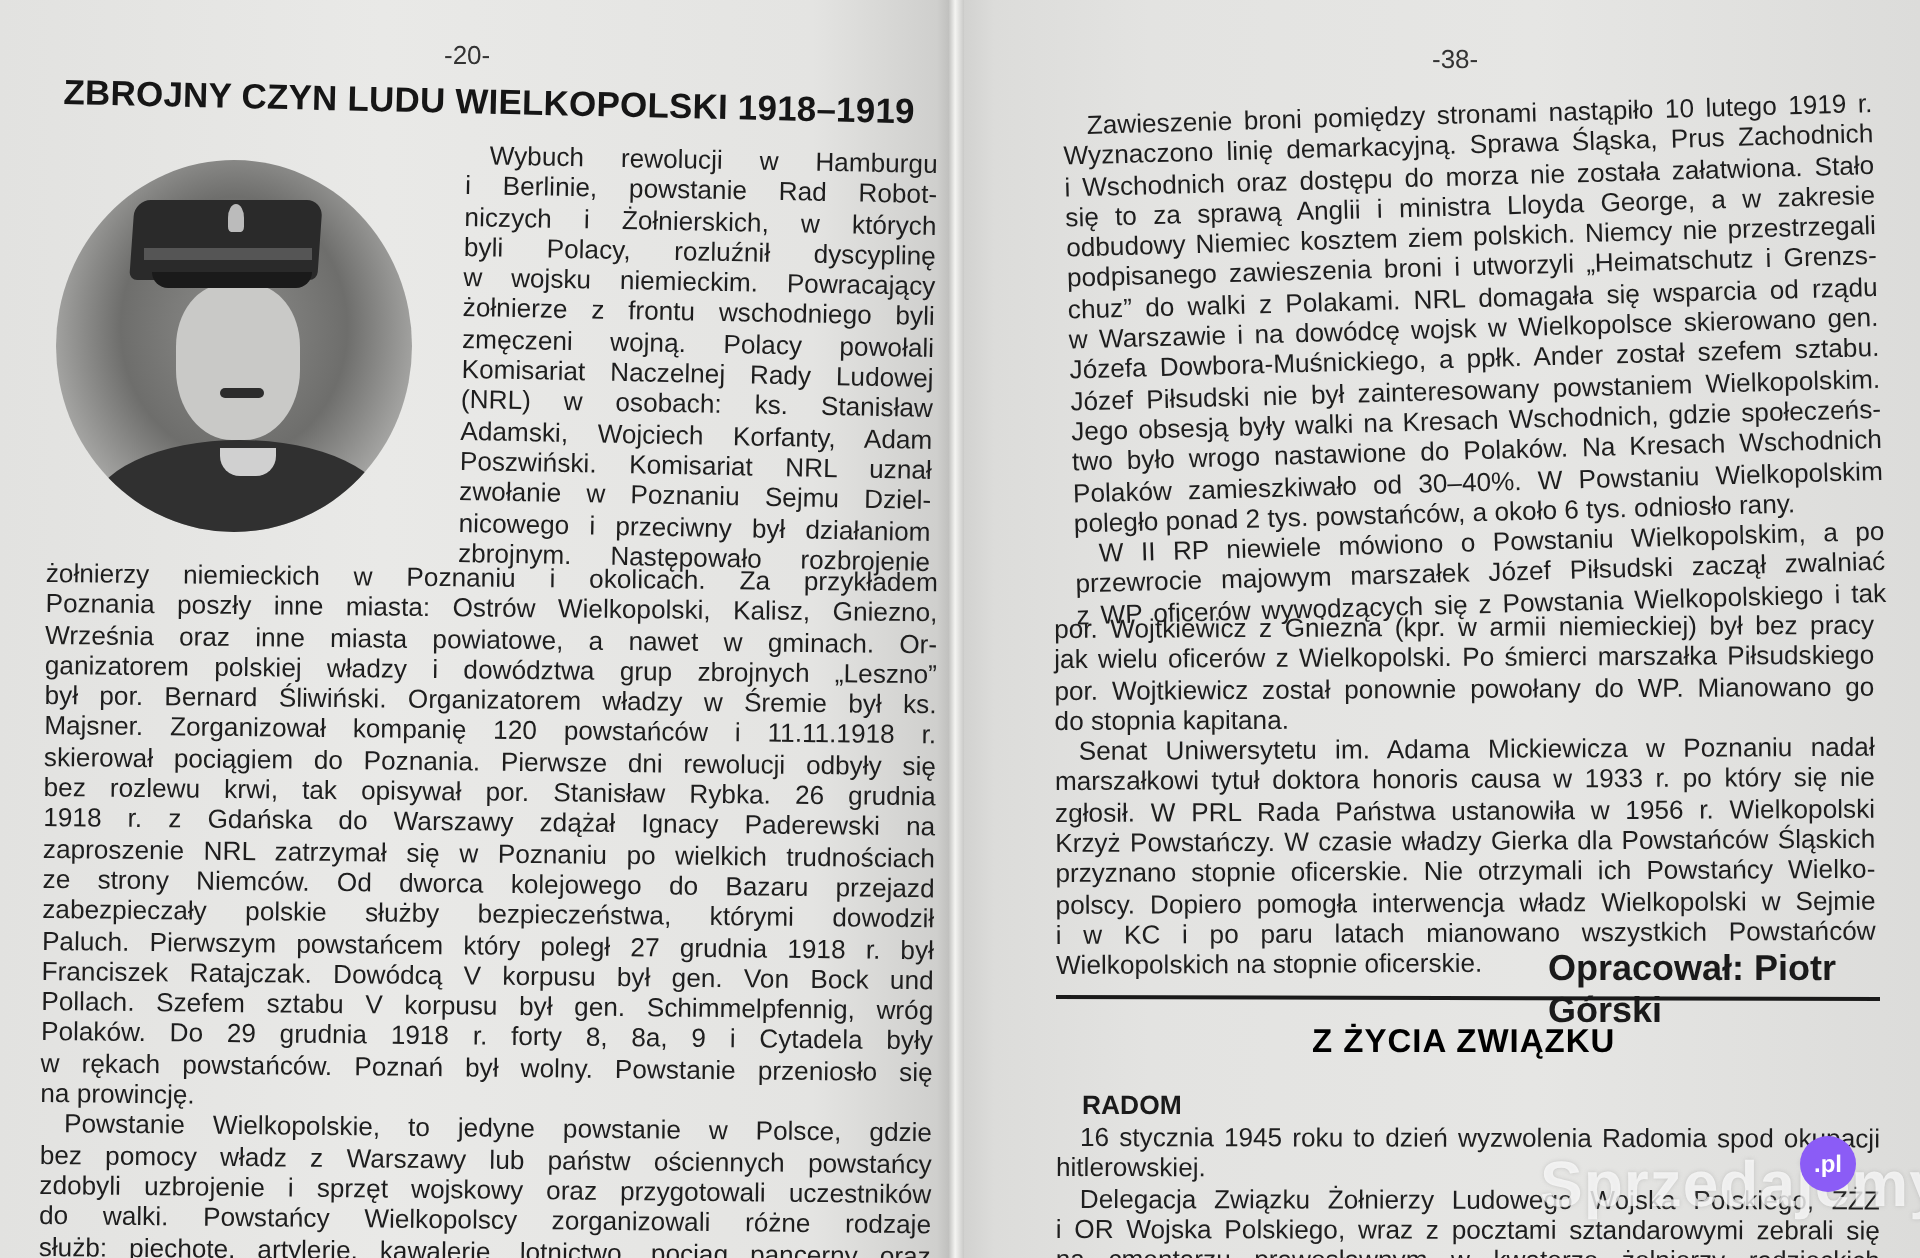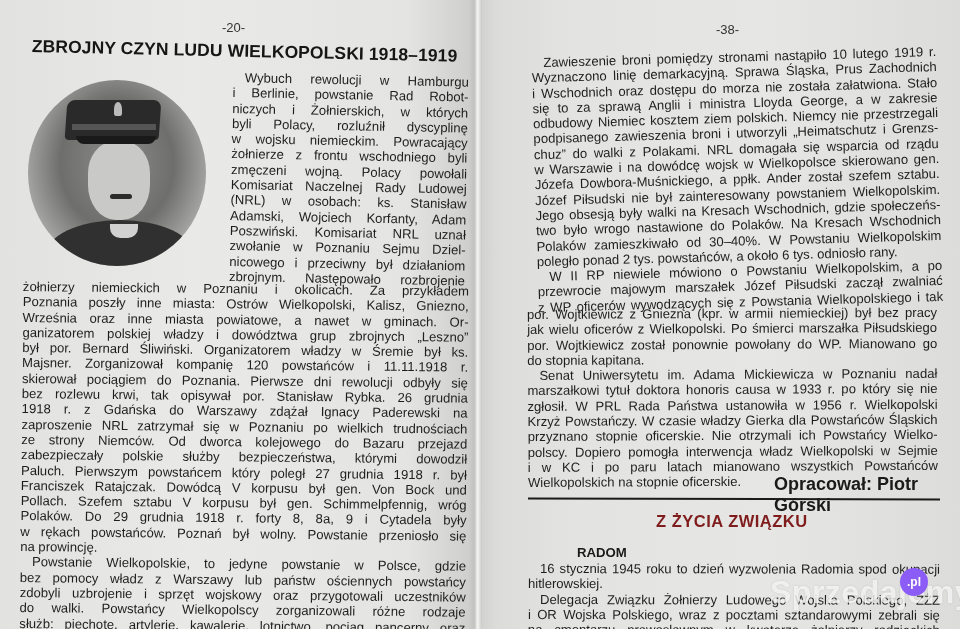--- a/index.html
+++ b/index.html
@@ -86,24 +86,24 @@
     .right-block2 { left: 527px; top: 307px; width: 410px; transform: rotate(-0.3deg); transform-origin: left top; }
 
     .signature {
       position: absolute; left: 774px; top: 474px; font-weight: bold; font-size: 18px; color: #1a1a1a;
     }
     .divider {
       position: absolute; left: 528px; top: 498px; width: 412px; height: 2px; background: #1a1a1a;
       transform: rotate(0.15deg);
     }
     .section-title {
-      position: absolute; left: 656px; top: 512px; font-weight: bold; font-size: 16.5px; letter-spacing: 0.5px; color: #7f1d1d;
+      position: absolute; left: 656px; top: 512px; font-weight: bold; font-size: 16.5px; letter-spacing: 0.5px; color: #000000;
     }
     .subheading {
-      position: absolute; left: 541px; top: 545px; font-weight: bold; font-size: 13.2px; color: #1a1a1a; margin-left: 36px;
+      position: absolute; left: 541px; top: 545px; font-weight: bold; font-size: 13.2px; color: #1a1a1a;
     }
     .right-bottom { left: 528px; top: 561px; width: 412px; transform: rotate(0.1deg); transform-origin: left top; }
 
     .watermark {
       position: absolute; left: 770px; top: 574px; font-size: 32px; font-weight: bold;
       color: rgba(255,255,255,0.72); letter-spacing: 0.5px;
       text-shadow: 0 0 2px rgba(150,150,150,0.4);
     }
     .watermark-badge {
       position: absolute; left: 900px; top: 568px; width: 28px; height: 28px; border-radius: 50%;

